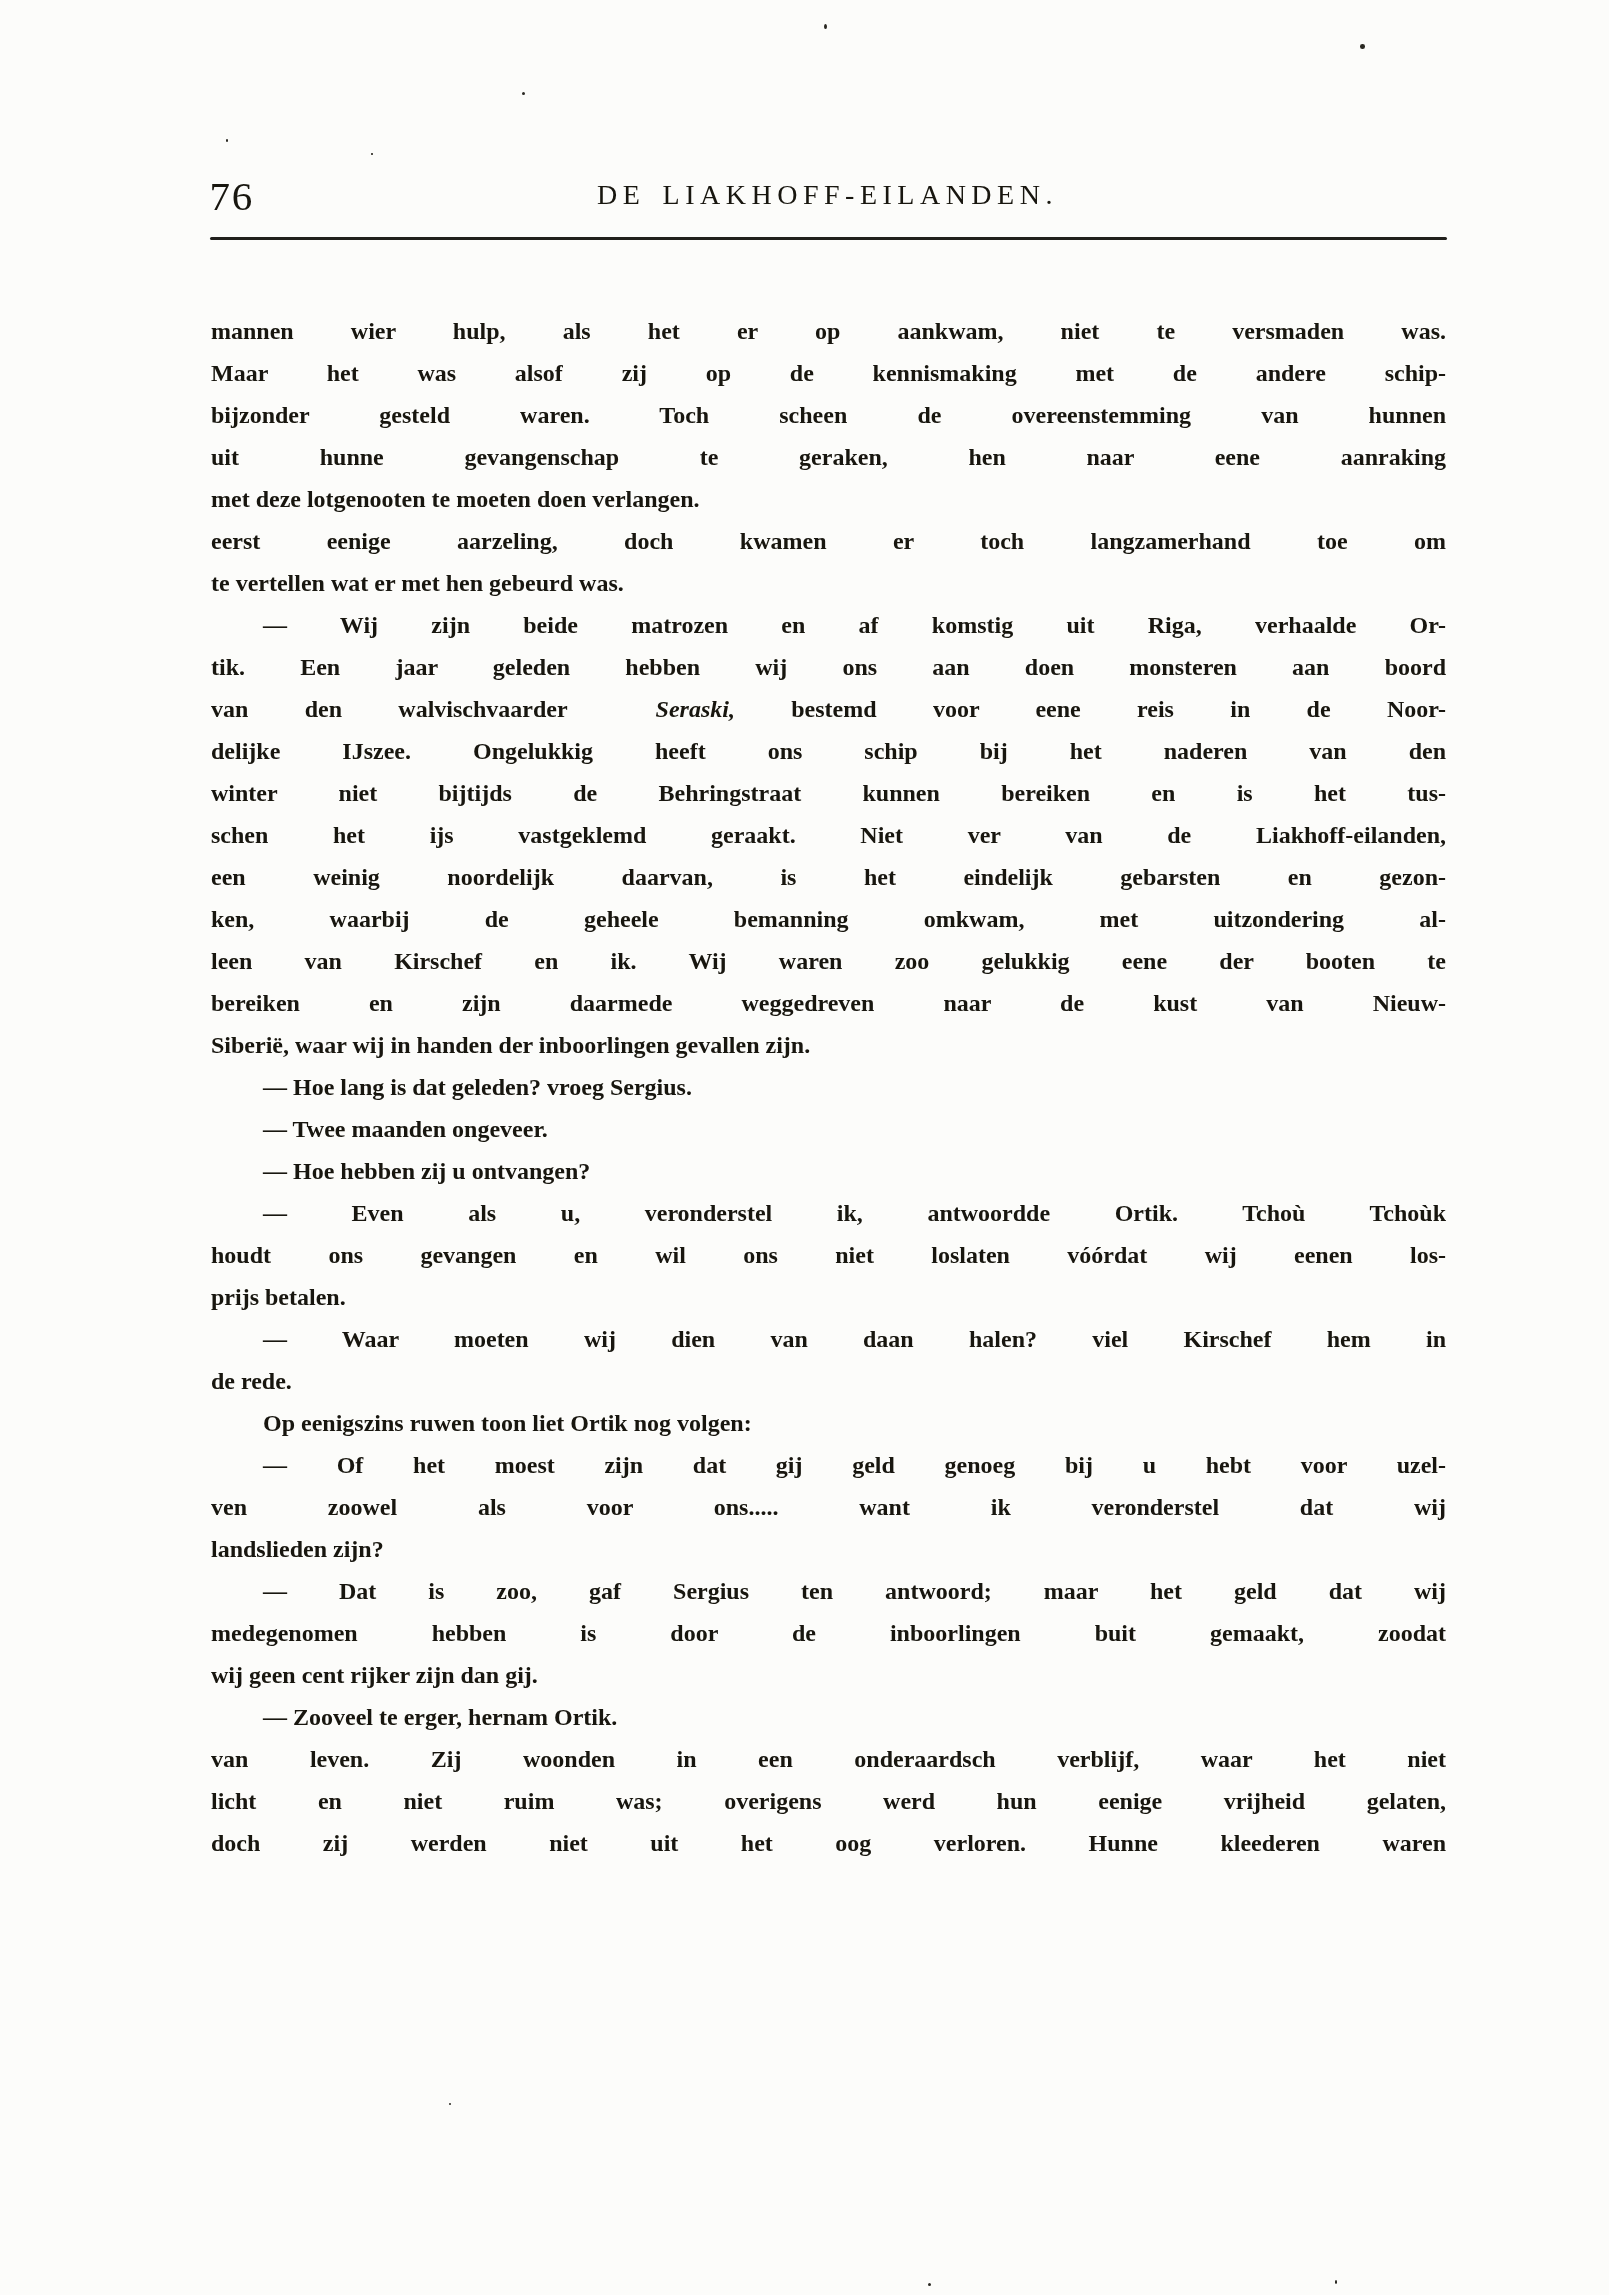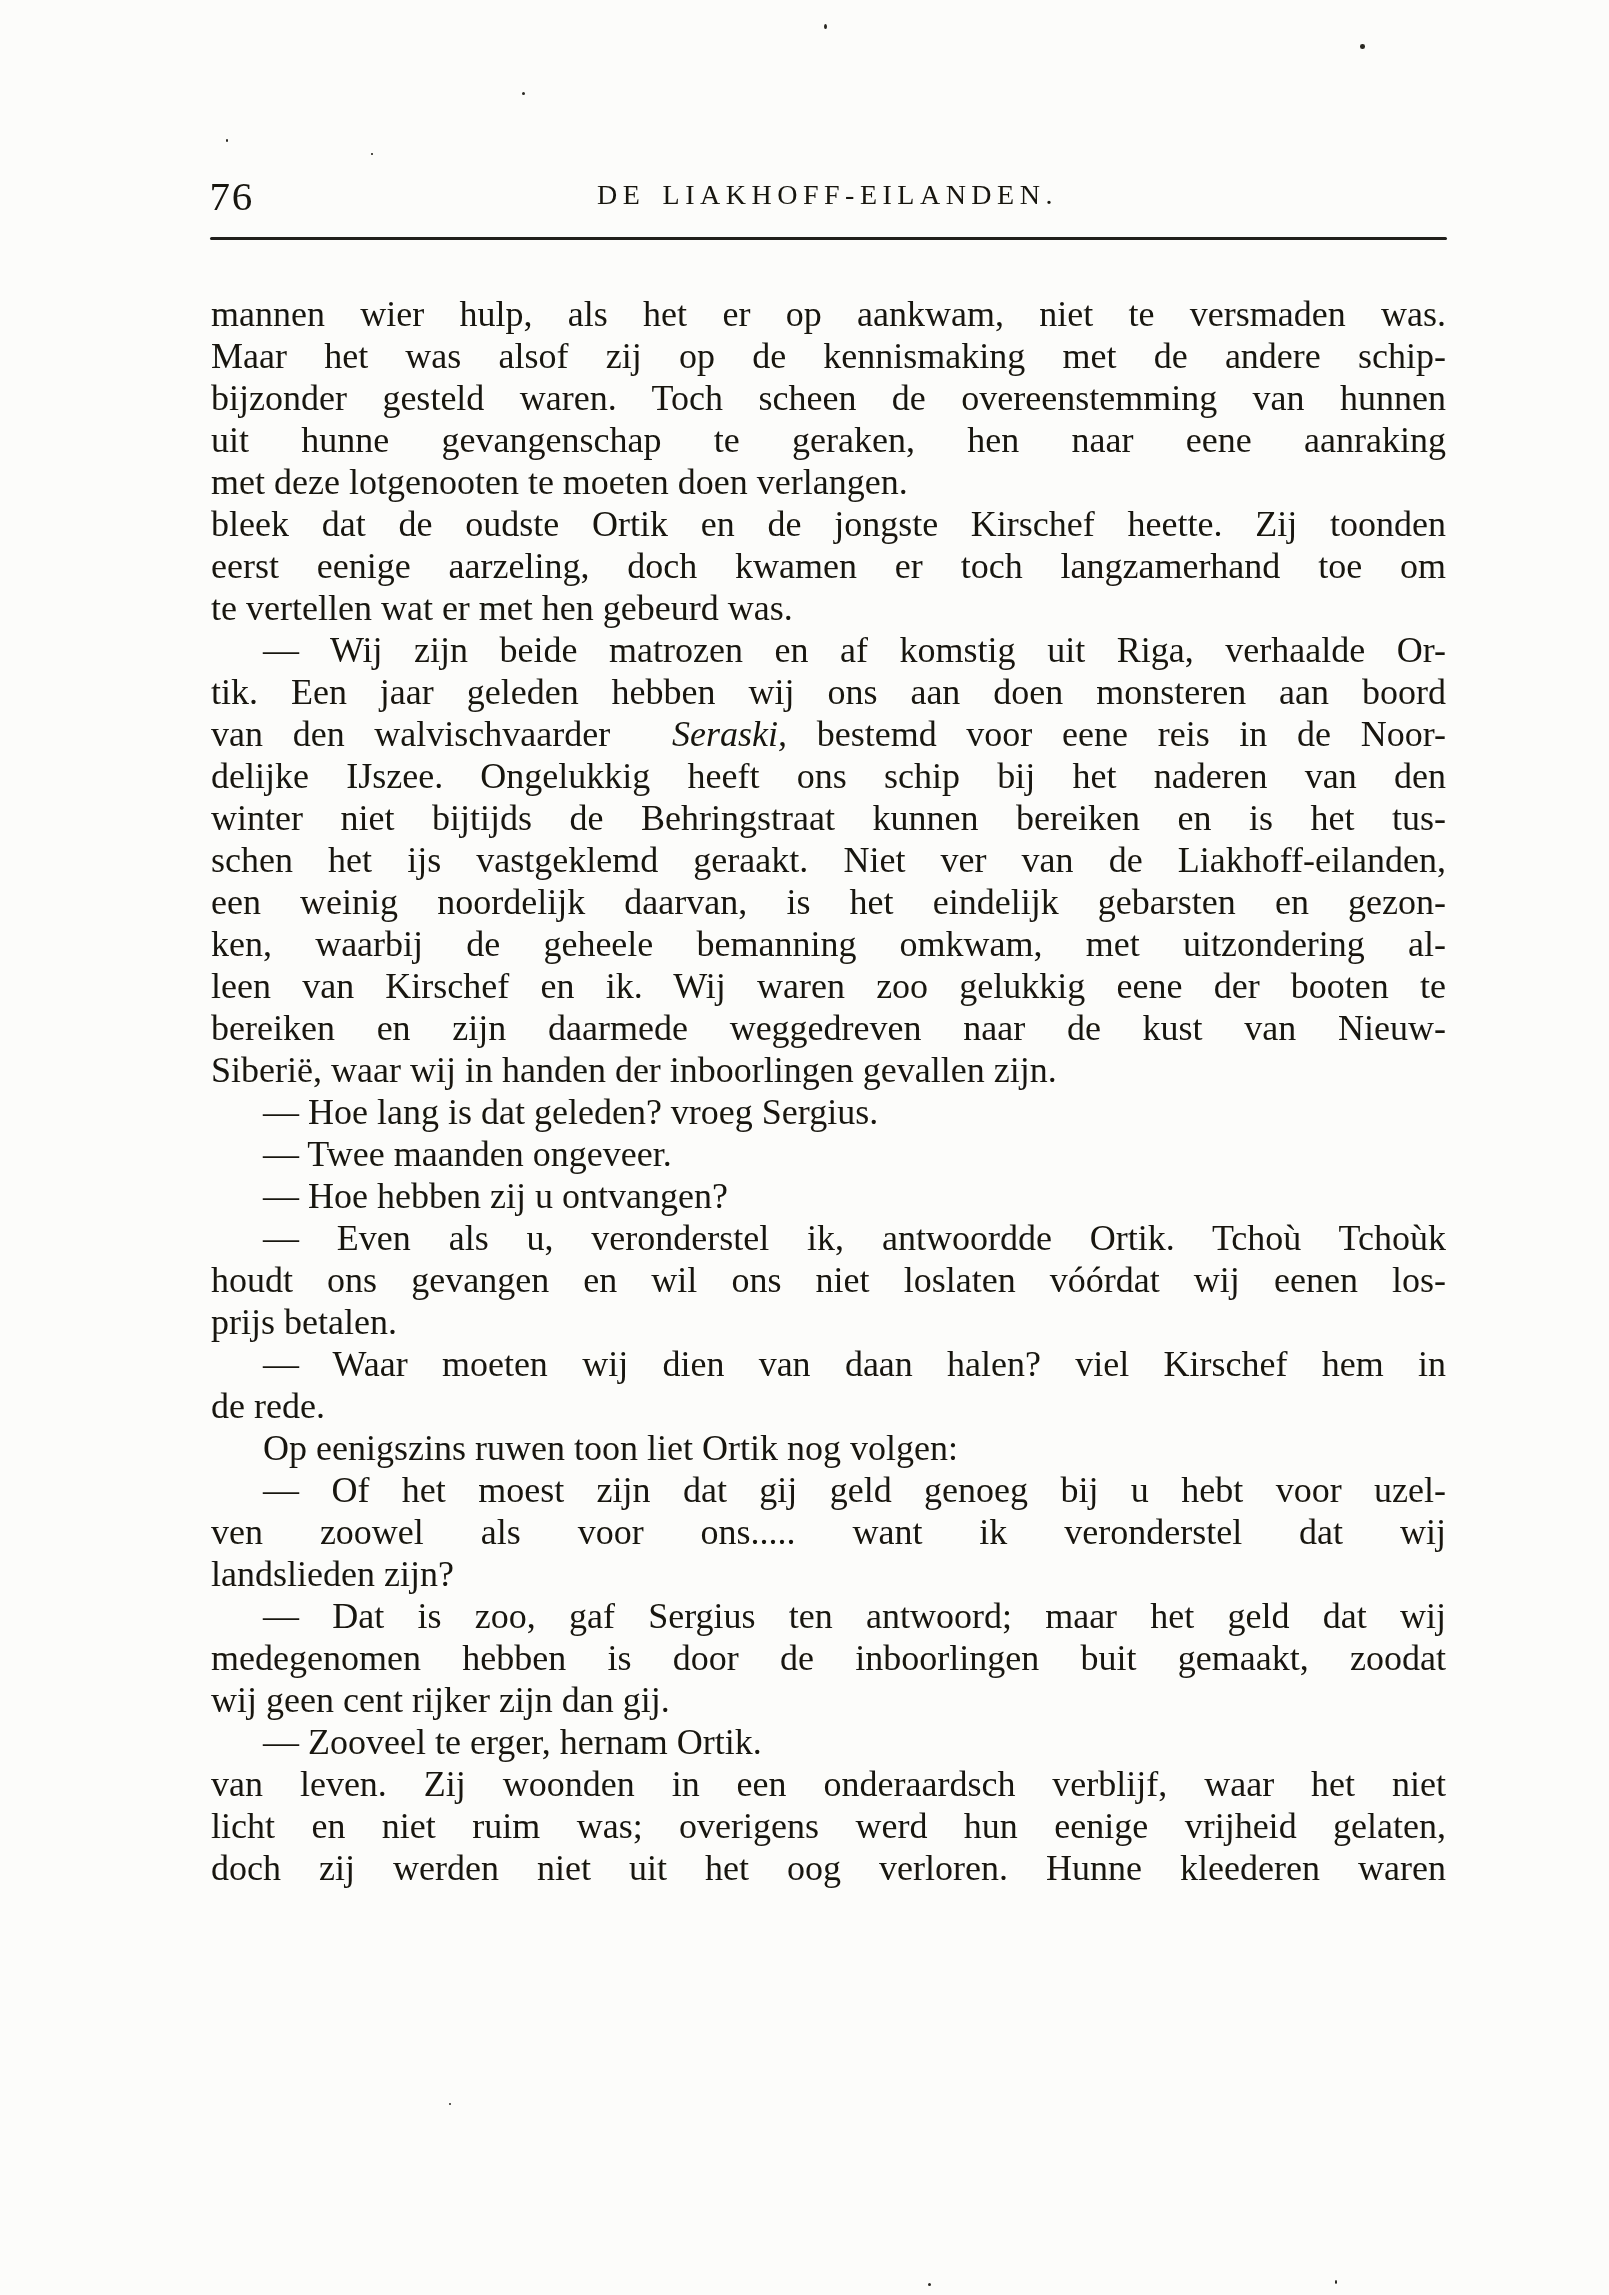--- a/index.html
+++ b/index.html
@@ -47,23 +47,24 @@
     left: 210px;
     top: 237px;
     width: 1237px;
     height: 3.1px;
     background: #21201c;
     border-radius: 1.6px;
   }
   .text {
     position: absolute;
     left: 211px;
-    top: 293px;
+    top: 310px;
     width: 1235px;
-    font-size: 36px;
+    font-size: 24px;
+    font-weight: bold;
   }
   .line {
     height: 42px;
     line-height: 42px;
     overflow: hidden;
     text-align: left;
     white-space: normal;
   }
   .line.just {
     text-align: justify;
@@ -96,21 +97,20 @@
   </div>
 
   <div class="header-rule"></div>
 
   <div class="text">
       <div class="line just">mannen wier hulp, als het er op aankwam, niet te versmaden was.</div>
       <div class="line just">Maar het was alsof zij op de kennismaking met de andere schip-</div>
       <div class="line just">bijzonder gesteld waren. Toch scheen de overeenstemming van hunnen</div>
       <div class="line just">uit hunne gevangenschap te geraken, hen naar eene aanraking</div>
       <div class="line">met deze lotgenooten te moeten doen verlangen.</div>
-      <div class="line just">bleek dat de oudste Ortik en de jongste Kirschef heette. Zij toonden</div>
       <div class="line just">eerst eenige aarzeling, doch kwamen er toch langzamerhand toe om</div>
       <div class="line">te vertellen wat er met hen gebeurd was.</div>
       <div class="line just indent">— Wij zijn beide matrozen en af komstig uit Riga, verhaalde Or-</div>
       <div class="line just">tik. Een jaar geleden hebben wij ons aan doen monsteren aan boord</div>
       <div class="line just"><span>van den walvischvaarder </span><em>Seraski,</em><span> bestemd voor eene reis in de Noor-</span></div>
       <div class="line just">delijke IJszee. Ongelukkig heeft ons schip bij het naderen van den</div>
       <div class="line just">winter niet bijtijds de Behringstraat kunnen bereiken en is het tus-</div>
       <div class="line just">schen het ijs vastgeklemd geraakt. Niet ver van de Liakhoff-eilanden,</div>
       <div class="line just">een weinig noordelijk daarvan, is het eindelijk gebarsten en gezon-</div>
       <div class="line just">ken, waarbij de geheele bemanning omkwam, met uitzondering al-</div>

